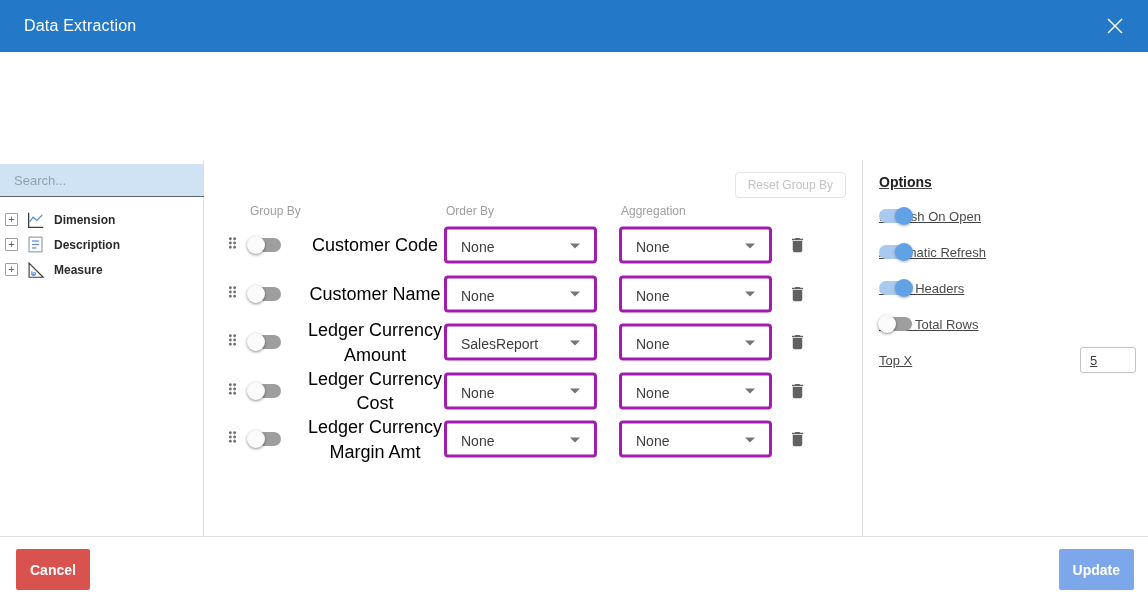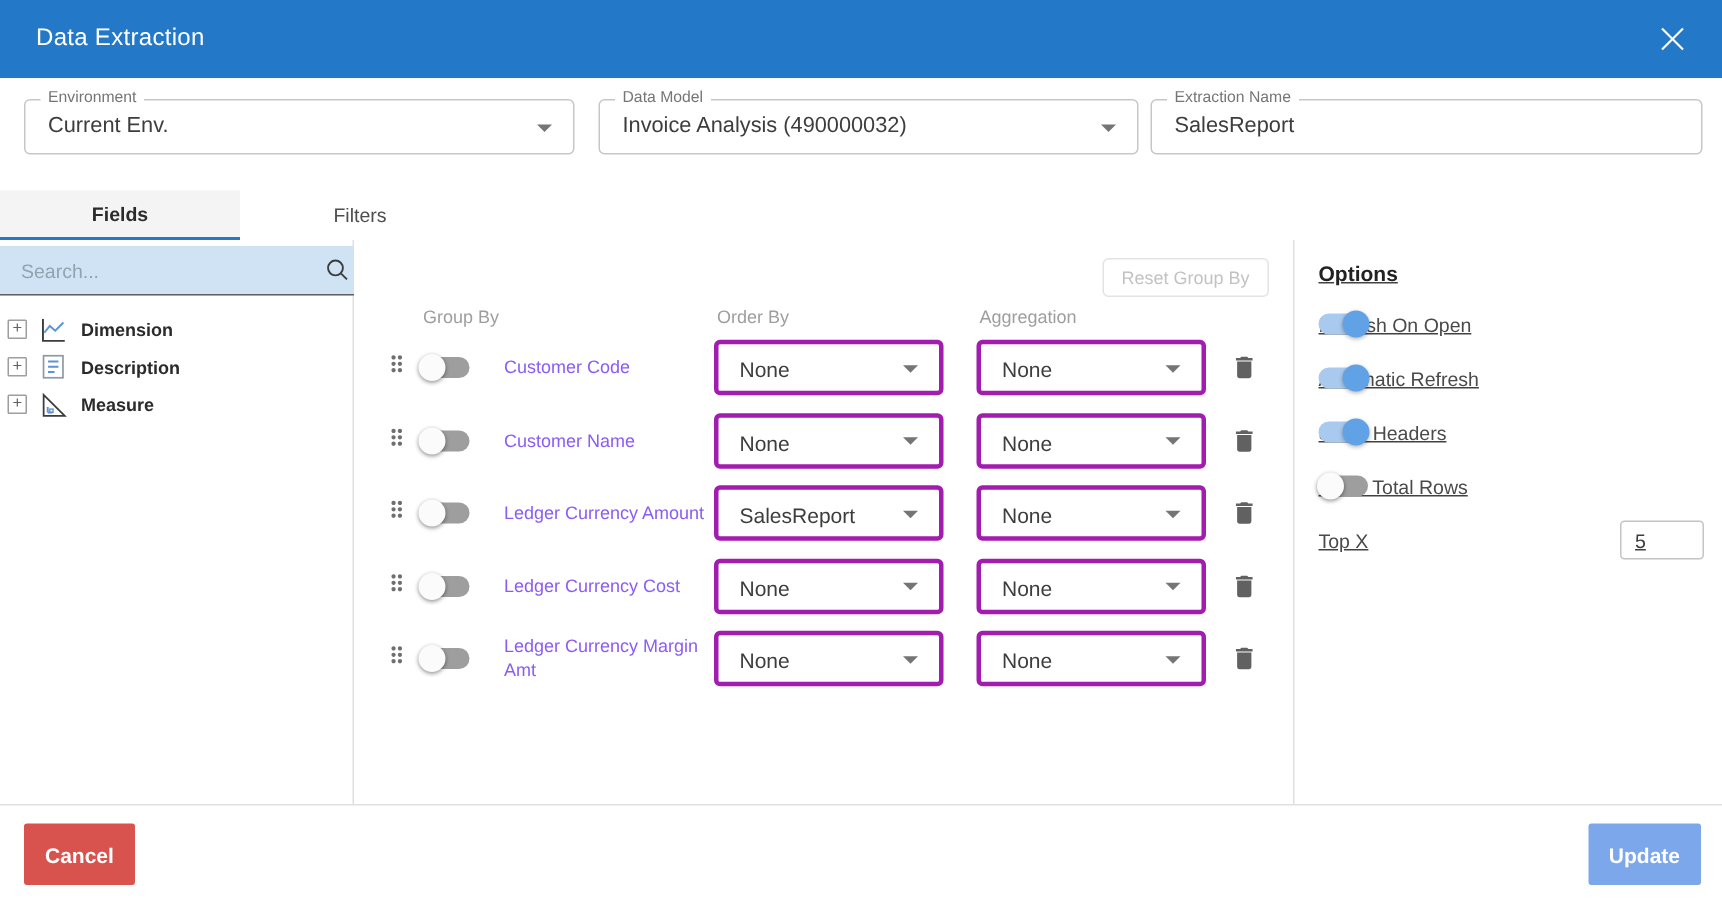--- a/index.html
+++ b/index.html
@@ -30,21 +30,21 @@
   #f-dm   { left:399px; width:360px; }
   #f-name { left:767px; width:368px; }
   
   .tabs { position:absolute; top:127px; left:0; height:33px; display:flex; }
   .tab { width:160px; height:33px; display:flex; align-items:center; justify-content:center;
     font-size:13px; color:#4d4d4d; cursor:pointer; }
   .tab.active { background:#f4f4f4; border-bottom:2px solid #2478c8; color:#2b2b2b; font-weight:bold; }
   
   .bodywrap { position:absolute; top:160px; left:0; right:0; bottom:63px; display:flex; }
   
-  .lpane { width:236px; border-right:1px solid #e0e0e0; position:relative; }
+  .lpane { width:204px; border-right:1px solid #e0e0e0; position:relative; }
   .searchbox { position:absolute; top:4px; left:0; width:240px; height:33px;
     background:#cfe3f5; border-bottom:1px solid #5f6368; display:flex; align-items:center; }
   .searchbox input { flex:1; border:none; outline:none; background:transparent;
     font-family:"Liberation Sans", sans-serif; font-size:13px; color:#33424d;
     padding:0 6px 0 14px; }
   .searchbox input::placeholder { color:#8fa3b0; }
   .search-ic { width:30px; display:flex; justify-content:center; cursor:pointer; }
   .tree { position:absolute; top:47px; left:0; right:0; }
   .tree-item { height:25px; display:flex; align-items:center; padding-left:5px; cursor:pointer; }
   .expand { width:13px; height:13px; border:1px solid #9e9e9e; border-radius:1px;
@@ -63,21 +63,21 @@
   .gb-row { position:relative; height:48.5px; }
   .drag { position:absolute; left:20px; top:50%; transform:translateY(-50%); cursor:grab; }
   .sw { position:absolute; width:33px; height:14px; cursor:pointer; }
   .gb-row .sw { left:44px; top:50%; transform:translateY(-50%); }
   .sw .track { position:absolute; left:0; top:0; width:33px; height:14px; border-radius:7px; background:#9e9e9e; }
   .sw .knob { position:absolute; top:-2px; left:-1px; width:18px; height:18px; border-radius:50%;
     background:#fbfbfb; box-shadow:0 1px 3px rgba(0,0,0,.45); }
   .sw.on .track { background:#a9c9ef; }
   .sw.on .knob { left:16px; background:#61a1e5; box-shadow:0 1px 3px rgba(0,0,0,.3); }
   .field-label { position:absolute; left:100px; top:50%; transform:translateY(-50%);
-    width:142px; font-size:12px; color:#8b5cf6; line-height:1.35; }
+    width:142px; font-size:18px; color:#000000; line-height:1.35;text-align:center; }
   .dd { position:absolute; top:50%; transform:translateY(-50%); width:153px; height:37px;
     border:3px solid #a21caf; border-radius:4px; background:#fff; cursor:pointer; }
   .dd-order { left:240px; } .dd-agg { left:415px; }
   .dd .dval { display:block; line-height:35px; padding-left:14px; font-size:14px; color:#3d3d3d; }
   .trash { position:absolute; left:584px; top:50%; transform:translateY(-50%); cursor:pointer; display:flex; }
   
   .rpane { width:285px; position:relative;text-decoration:underline; }
   .opt-title { margin:14px 0 8px 16px; font-size:14px; font-weight:bold; color:#222; }
   .opt-row { height:36px; display:flex; align-items:center; justify-content:space-between;
     padding:0 12px 0 16px; }
@@ -102,41 +102,21 @@
   <div class="hdr">
     <div class="hdr-title">Data Extraction</div>
     <span class="close">
       <svg width="22" height="22" viewBox="0 0 22 22">
         <line x1="4" y1="4" x2="18" y2="18" stroke="#ffffff" stroke-width="1.4"></line>
         <line x1="18" y1="4" x2="4" y2="18" stroke="#ffffff" stroke-width="1.4"></line>
       </svg>
     </span>
   </div>
 
-  <div class="formbar">
-    <div class="ofield" id="f-env">
-      <span class="flabel">Environment</span>
-      <span class="fvalue">Current Env.</span>
-      <i class="caret"></i>
-    </div>
-    <div class="ofield" id="f-dm">
-      <span class="flabel">Data Model</span>
-      <span class="fvalue">Invoice Analysis (490000032)</span>
-      <i class="caret"></i>
-    </div>
-    <div class="ofield" id="f-name">
-      <span class="flabel">Extraction Name</span>
-      <span class="fvalue">SalesReport</span>
-    </div>
-  </div>
-
-  <div class="tabs">
-    <div class="tab active">Fields</div>
-    <div class="tab">Filters</div>
-  </div>
+
 
   <div class="bodywrap">
 
     <div class="lpane">
       <div class="searchbox">
         <input type="text" placeholder="Search..." style="">
         <span class="search-ic">
           <svg width="18" height="18" viewBox="0 0 20 20">
             <circle cx="8.5" cy="8.5" r="5.5" fill="none" stroke="#3c3c3c" stroke-width="1.4"></circle>
             <line x1="12.7" y1="12.7" x2="17" y2="17" stroke="#3c3c3c" stroke-width="1.4"></line>

